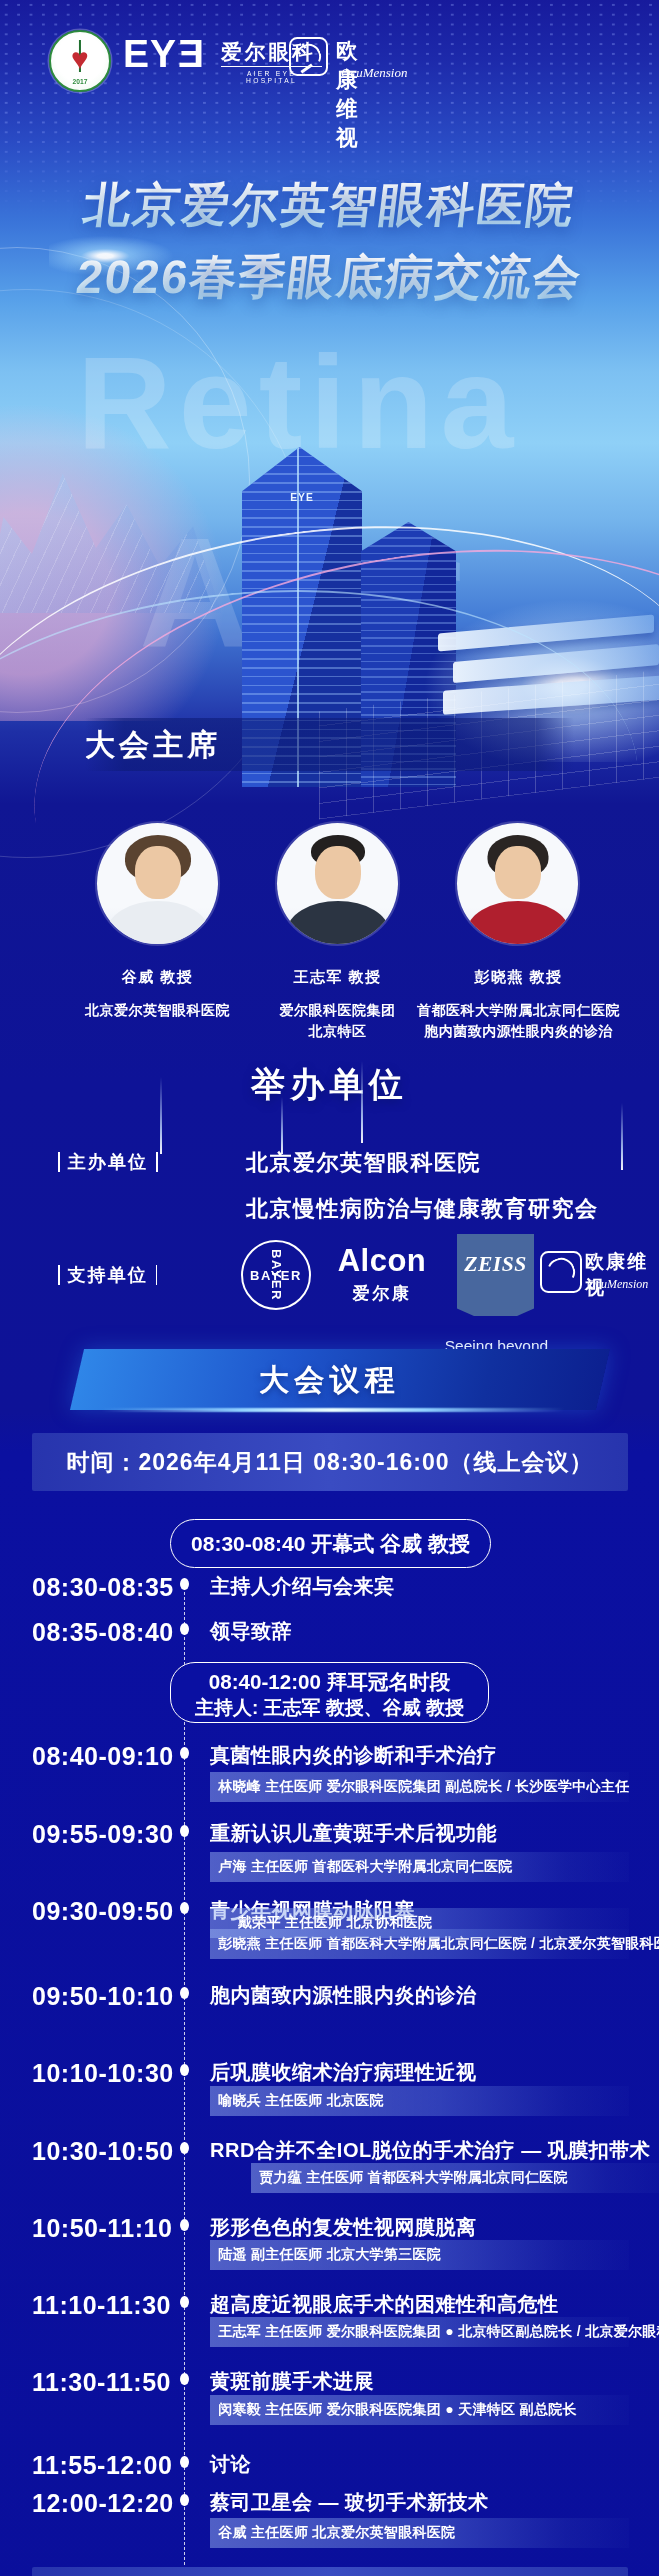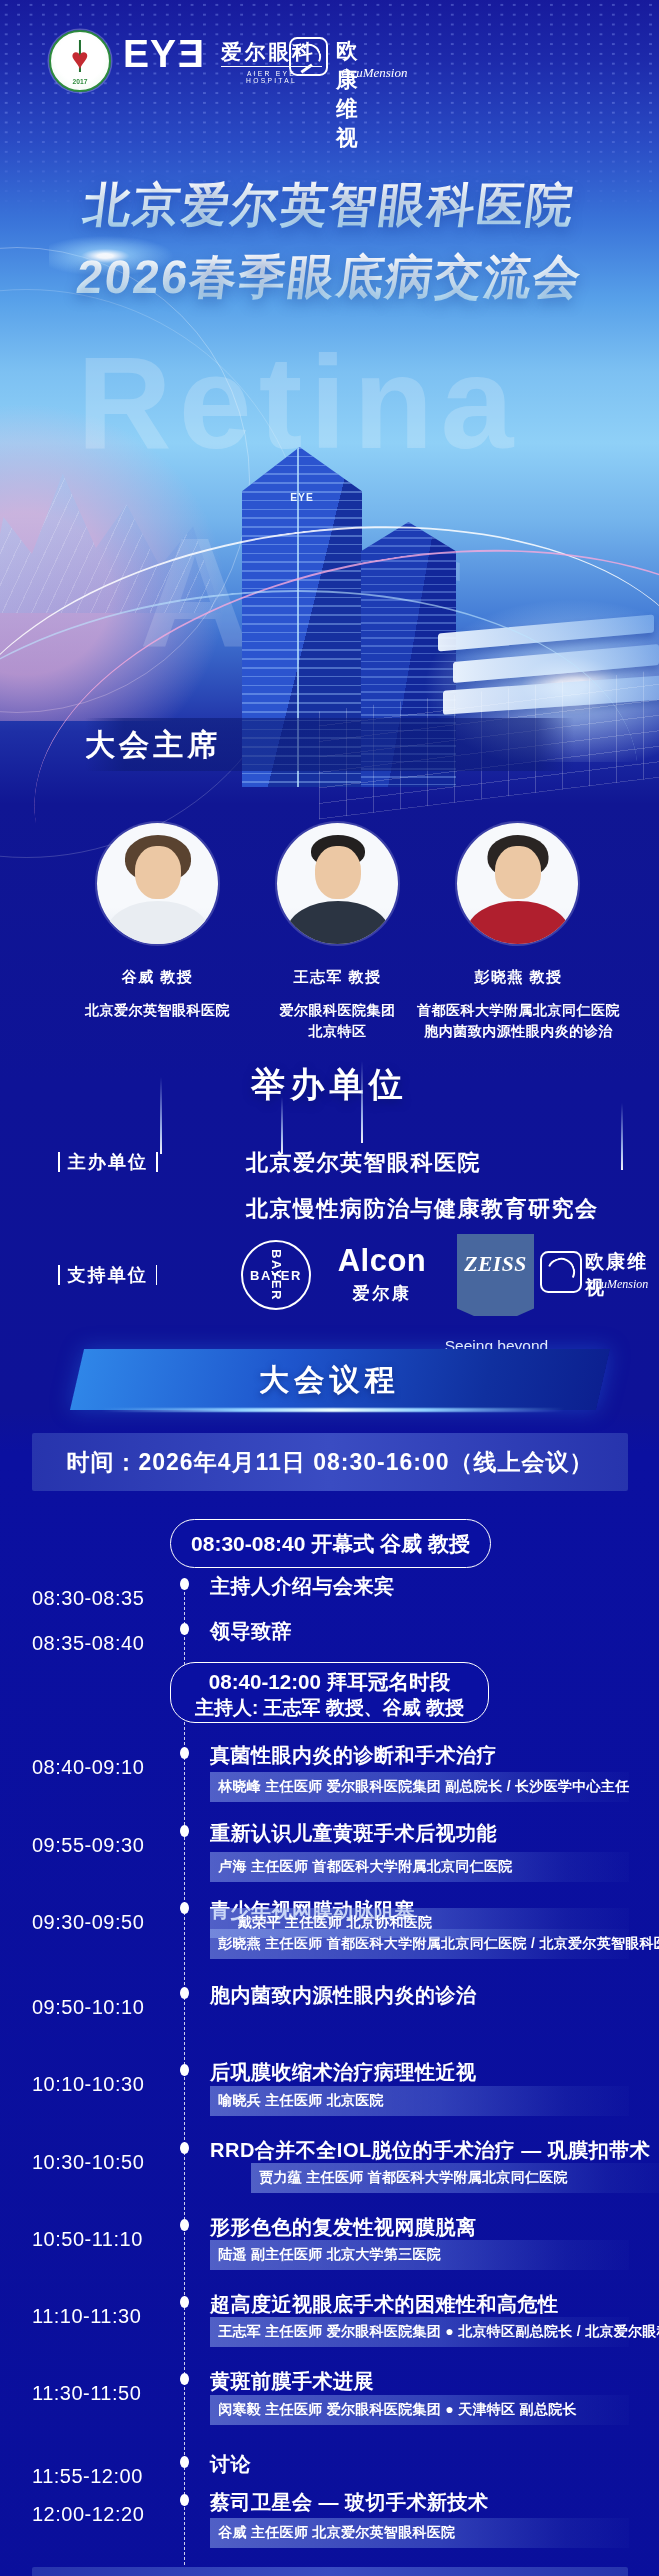--- a/index.html
+++ b/index.html
@@ -127,21 +127,21 @@
     background:linear-gradient(90deg,transparent,#8fd0ff 30%,#eaffff 50%,#8fd0ff 70%,transparent);}
   .agtext{position:absolute;left:0;top:1360px;width:659px;text-align:center;font-size:30px;font-weight:800;letter-spacing:5.2px;
     text-shadow:0 2.1px 6.2px rgba(10,30,110,.6);}
   .widebar{position:absolute;left:32px;width:596px;height:58px;line-height:58px;text-align:center;
     font-size:23px;font-weight:800;letter-spacing:1px;border-radius:2.1px;
     background:linear-gradient(90deg,#2734ad,#3a4cc2 50%,#2734ad);}
   .pill{position:absolute;left:170px;width:319px;border:1.5px solid #fff;border-radius:25px;background:#0a10a2;text-align:center;}
   .pill .l1{font-weight:800;}
   .tline{position:absolute;left:184px;top:1582px;height:1783px;border-left:1.5px dashed rgba(255,255,255,.8);}
   .titem{position:absolute;left:0;width:659px;height:26px;}
-  .t-time{position:absolute;left:32px;top:14px;font-size:20px;font-weight:400;letter-spacing:0.5px;}
+  .t-time{position:absolute;left:32px;top:0;font-size:25px;font-weight:700;letter-spacing:0.5px;}
   .t-dot{position:absolute;left:180px;top:4.6px;width:8.8px;height:12px;border-radius:50%;background:#fff;}
   .t-title{position:absolute;left:210px;right:15.5px;top:0;font-size:20px;font-weight:700;letter-spacing:0.5px;white-space:nowrap;}
   .sbar{position:absolute;left:210px;width:419px;height:30px;display:flex;align-items:center;padding-left:8.2px;box-sizing:border-box;
     background:linear-gradient(90deg,rgba(150,175,240,.50),rgba(105,135,225,.40) 55%,rgba(70,95,195,.16) 85%,rgba(70,95,195,.04));
     font-size:14px;font-weight:600;letter-spacing:0.3px;white-space:nowrap;}
 </style>
 </head>
 <body>
 
 <div class="poster">

